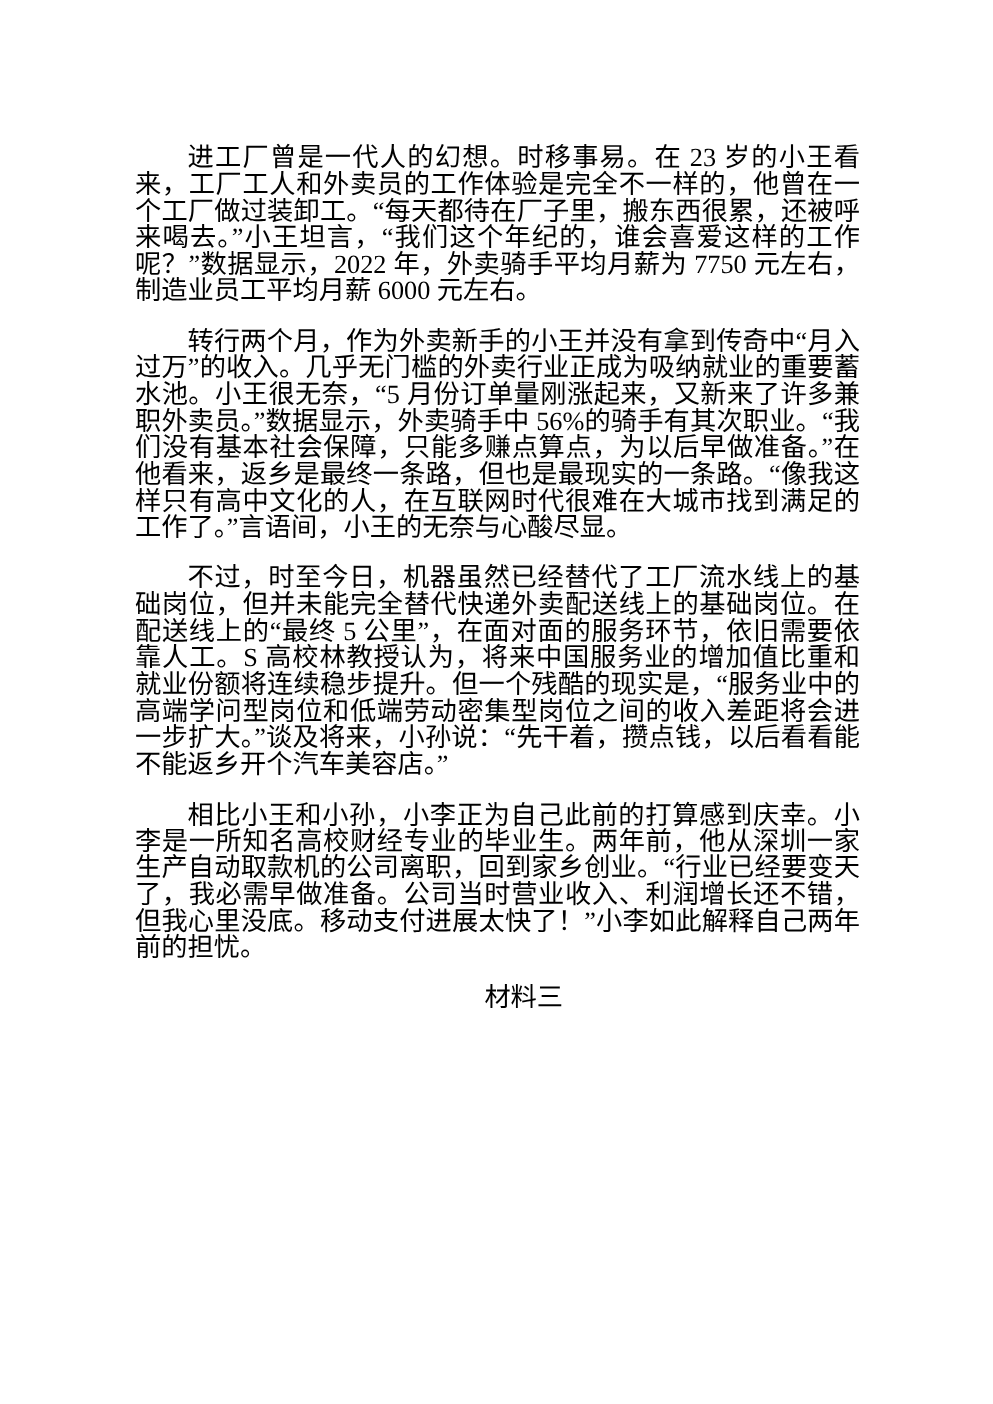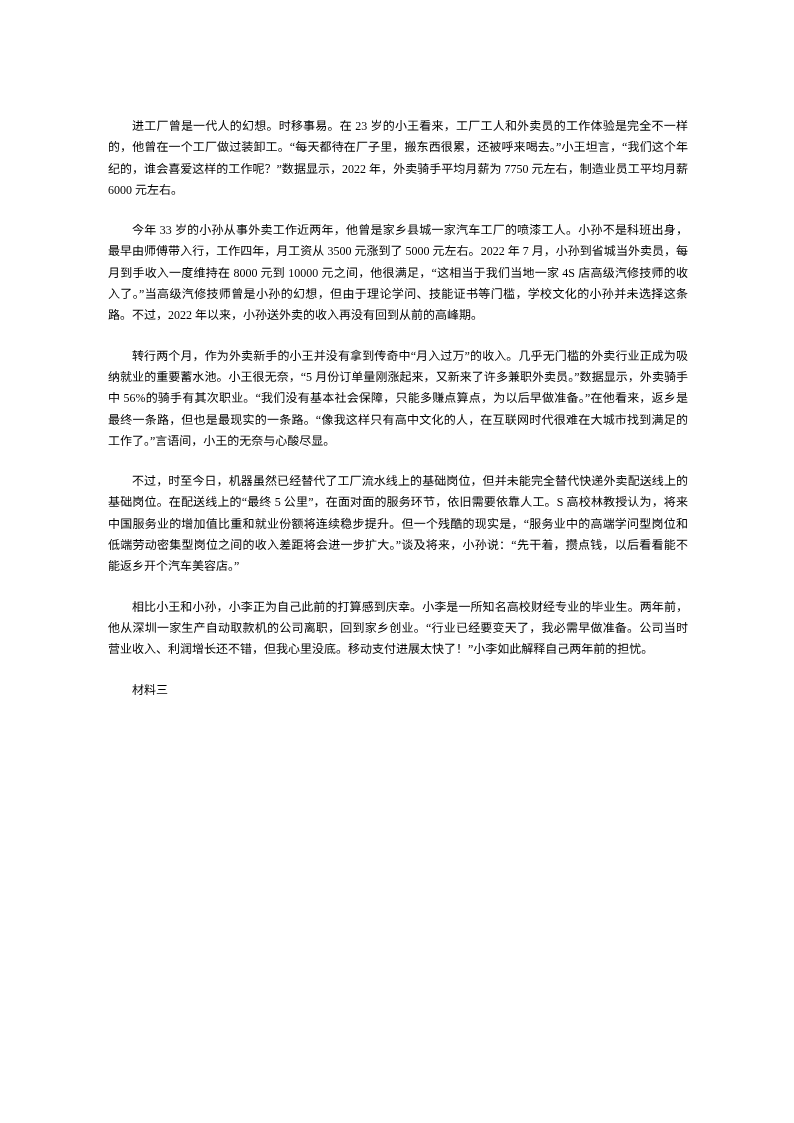--- a/index.html
+++ b/index.html
@@ -14,38 +14,37 @@
     height: 1123px;
     background: #ffffff;
     box-sizing: border-box;
     padding: 116px 106px 0 108px;
     overflow: hidden;
     font-family: "Liberation Serif", "DejaVu Serif", serif;
     color: #000000;
   }
   .doc-body p {
     margin: 0 0 19px 0;
-    font-size: 12px;
+    font-size: 21px;
     line-height: 21.3px;
     text-indent: 2em;
     text-align: justify;
     text-justify: inter-ideograph;
     word-break: break-all;
     letter-spacing: 0;
   }
   .doc-body p.section-label {
-    text-align: left;
+    text-align: center;
     margin-bottom: 0;
   }
 </style>
 </head>
 <body>
 
 <div class="page">
   <div class="doc-body">
     <p>进工厂曾是一代人的幻想。时移事易。在 23 岁的小王看来，工厂工人和外卖员的工作体验是完全不一样的，他曾在一个工厂做过装卸工。“每天都待在厂子里，搬东西很累，还被呼来喝去。”小王坦言，“我们这个年纪的，谁会喜爱这样的工作呢？”数据显示，2022 年，外卖骑手平均月薪为 7750 元左右，制造业员工平均月薪 6000 元左右。</p>
-    <p>今年 33 岁的小孙从事外卖工作近两年，他曾是家乡县城一家汽车工厂的喷漆工人。小孙不是科班出身，最早由师傅带入行，工作四年，月工资从 3500 元涨到了 5000 元左右。2022 年 7 月，小孙到省城当外卖员，每月到手收入一度维持在 8000 元到 10000 元之间，他很满足，“这相当于我们当地一家 4S 店高级汽修技师的收入了。”当高级汽修技师曾是小孙的幻想，但由于理论学问、技能证书等门槛，学校文化的小孙并未选择这条路。不过，2022 年以来，小孙送外卖的收入再没有回到从前的高峰期。</p>
     <p>转行两个月，作为外卖新手的小王并没有拿到传奇中“月入过万”的收入。几乎无门槛的外卖行业正成为吸纳就业的重要蓄水池。小王很无奈，“5 月份订单量刚涨起来，又新来了许多兼职外卖员。”数据显示，外卖骑手中 56%的骑手有其次职业。“我们没有基本社会保障，只能多赚点算点，为以后早做准备。”在他看来，返乡是最终一条路，但也是最现实的一条路。“像我这样只有高中文化的人，在互联网时代很难在大城市找到满足的工作了。”言语间，小王的无奈与心酸尽显。</p>
     <p>不过，时至今日，机器虽然已经替代了工厂流水线上的基础岗位，但并未能完全替代快递外卖配送线上的基础岗位。在配送线上的“最终 5 公里”，在面对面的服务环节，依旧需要依靠人工。S 高校林教授认为，将来中国服务业的增加值比重和就业份额将连续稳步提升。但一个残酷的现实是，“服务业中的高端学问型岗位和低端劳动密集型岗位之间的收入差距将会进一步扩大。”谈及将来，小孙说：“先干着，攒点钱，以后看看能不能返乡开个汽车美容店。”</p>
     <p>相比小王和小孙，小李正为自己此前的打算感到庆幸。小李是一所知名高校财经专业的毕业生。两年前，他从深圳一家生产自动取款机的公司离职，回到家乡创业。“行业已经要变天了，我必需早做准备。公司当时营业收入、利润增长还不错，但我心里没底。移动支付进展太快了！”小李如此解释自己两年前的担忧。</p>
     <p class="section-label">材料三</p>
   </div>
 </div>
 
 </body></html>

